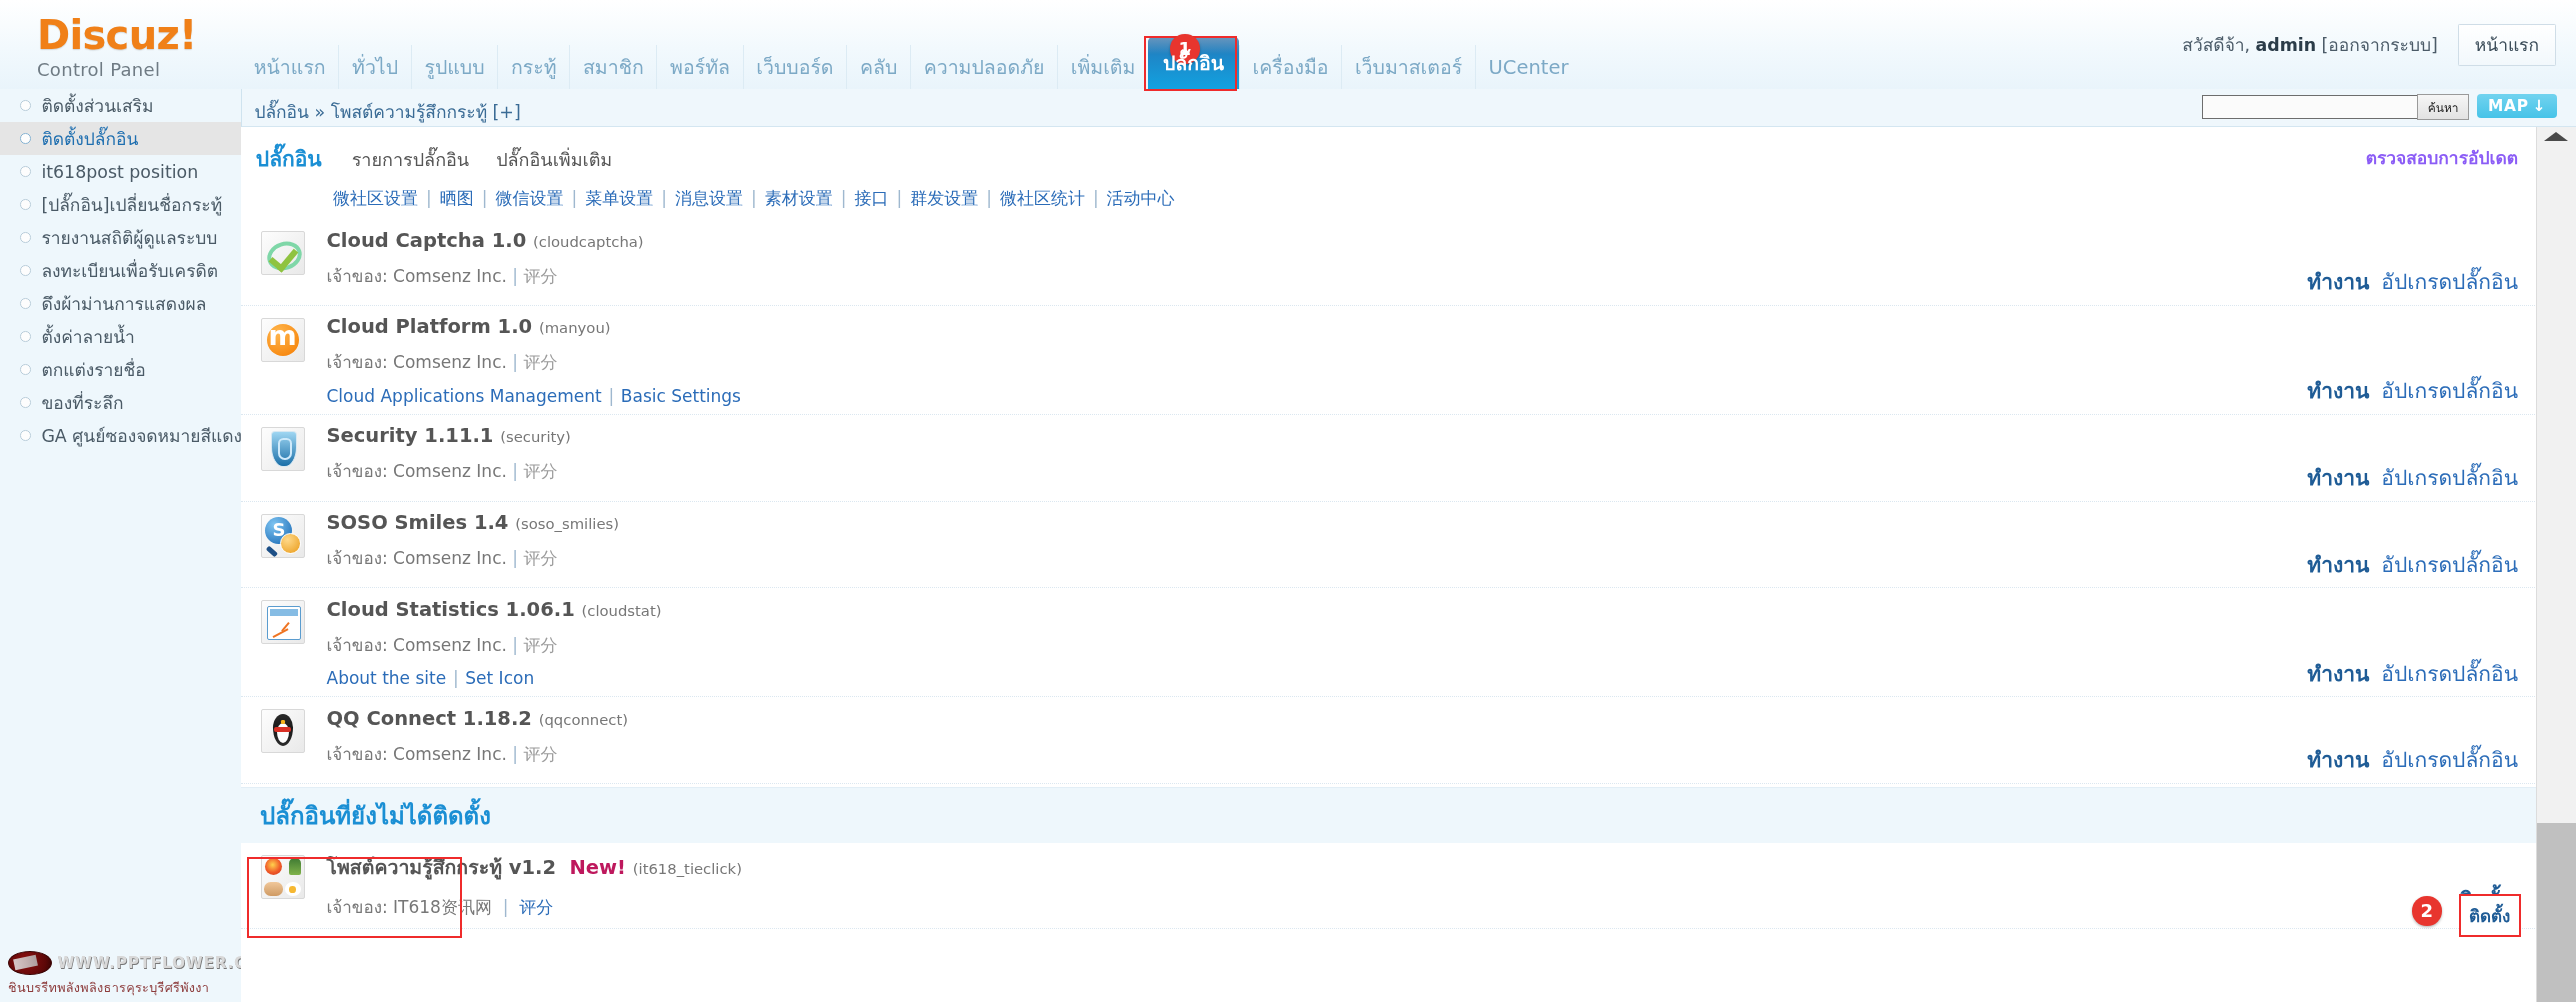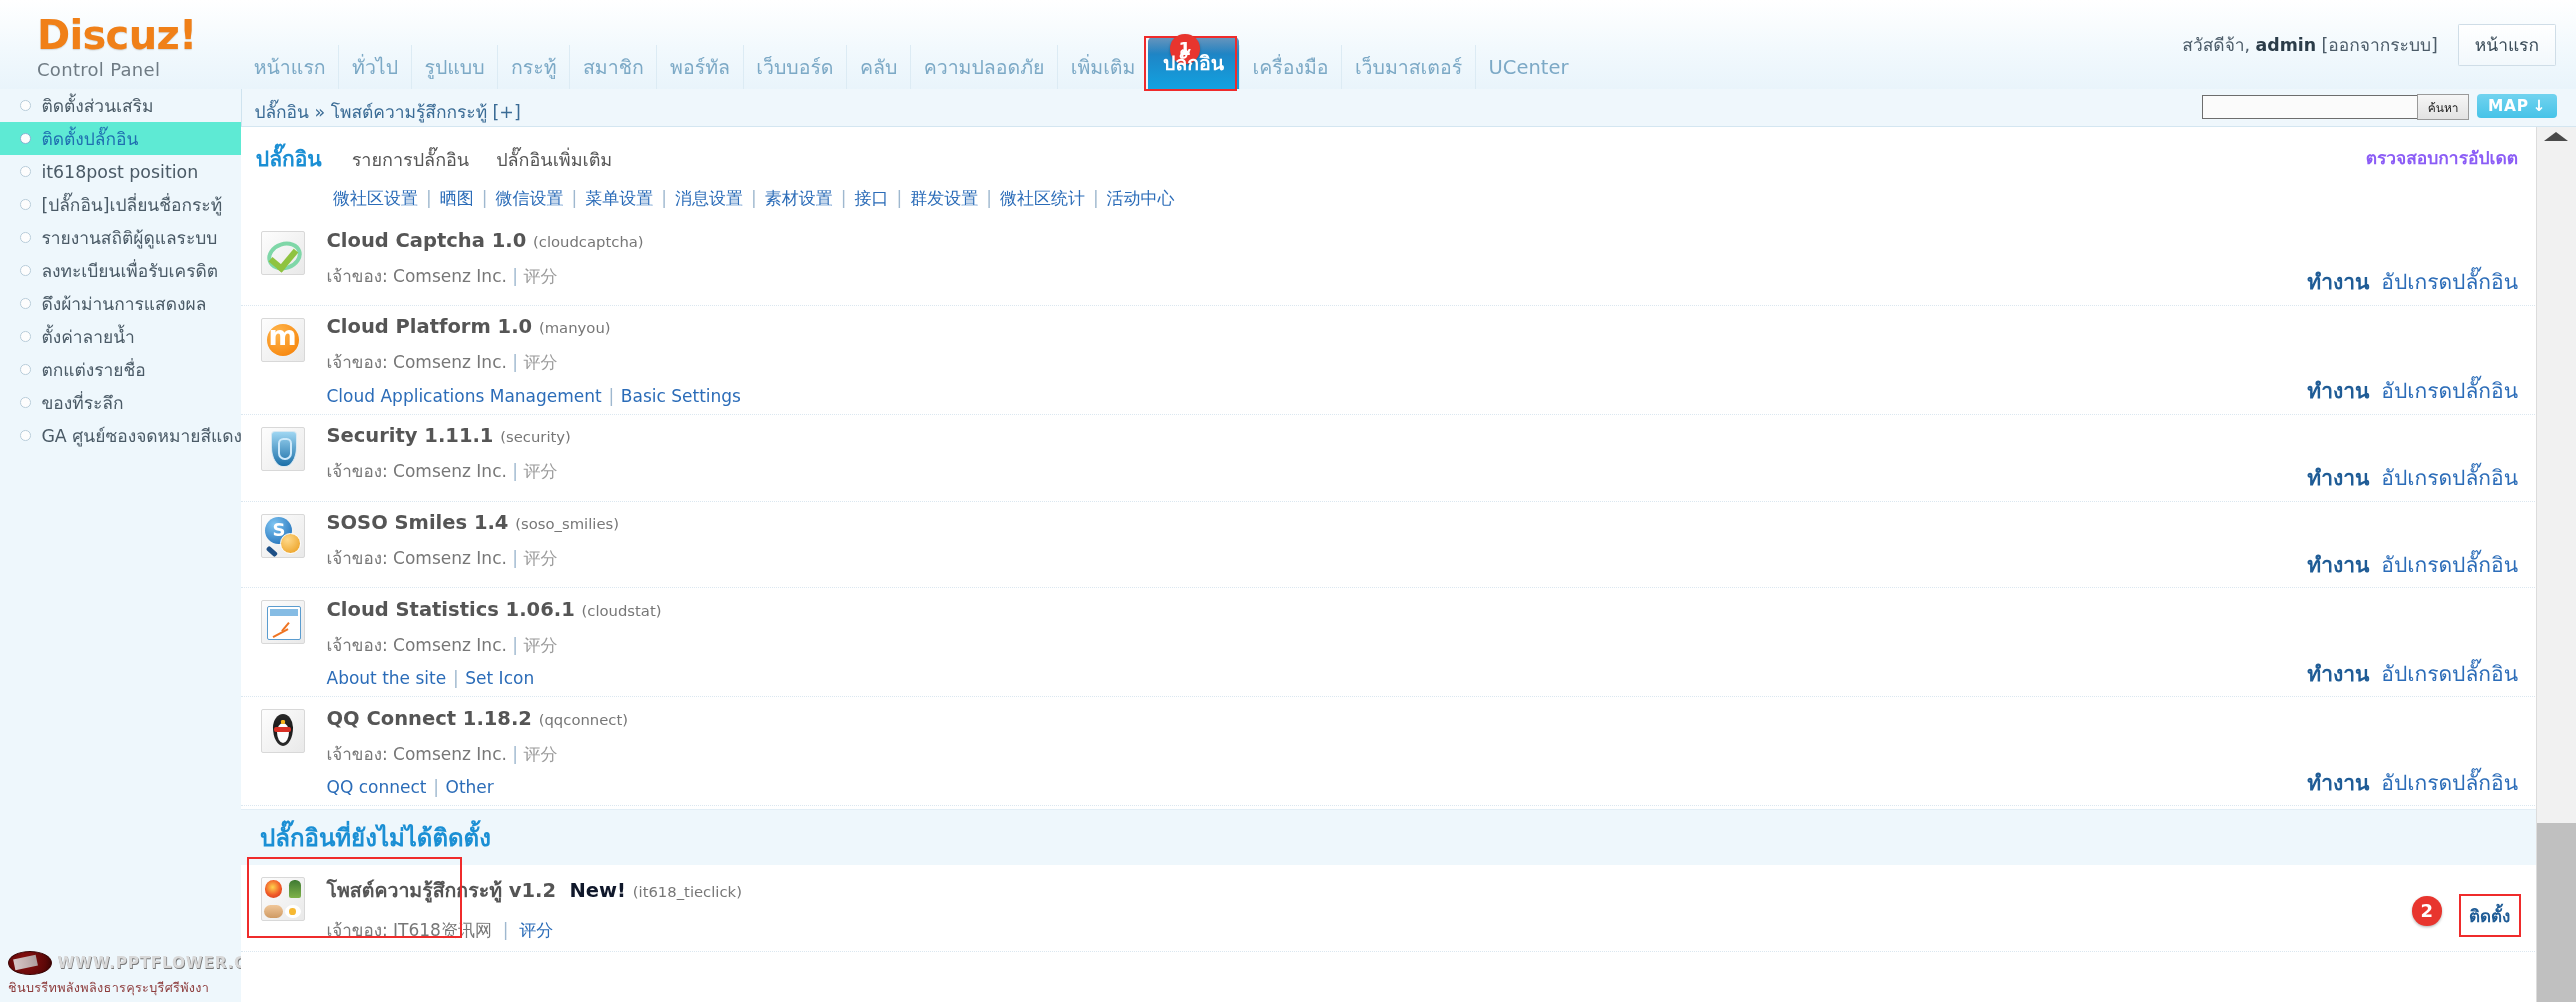--- a/index.html
+++ b/index.html
@@ -63,21 +63,21 @@
     color:#222;font-size:12px;display:flex;align-items:center;cursor:pointer;font-family:Liberation Serif, serif;}
   .mapbtn{position:absolute;right:19px;top:5.4px;height:24px;padding:0 10.7px;border-radius:4px;
     background:linear-gradient(to bottom,#72d3ef,#46c3e8);color:#fff;font-weight:bold;font-size:15.4px;
     display:flex;align-items:center;gap:4px;cursor:pointer;letter-spacing:0.7px;}
 
   
   .sidebar{position:absolute;left:0;top:89px;width:241px;height:914px;
     background:#eef7fc;border-right:0.7px solid #cfe3ef;overflow:hidden;}
   .sb-item{display:flex;align-items:center;height:33px;padding-left:20px;
     color:#4a5a66;font-size:17.4px;white-space:nowrap;cursor:pointer;}
-  .sb-item.active{background:#5eead4;color:#1f6fb0;}
+  .sb-item.active{background:#e5e5e5;color:#1f6fb0;}
   .sb-bullet{width:10.7px;height:10.7px;border-radius:50%;border:1.3px solid #b9cdda;
     background:#fdfdfd;margin-right:10.7px;flex:0 0 auto;box-sizing:border-box;}
   .sb-item.active .sb-bullet{border-color:#86b3d2;}
 
   .watermark{position:absolute;left:8px;bottom:5.4px;width:215px;}
   .wm-row{display:flex;align-items:center;}
   .wm-oval{width:42px;height:22px;border-radius:50%;
     background:radial-gradient(circle at 40% 40%,#8d1111 0%,#5c0707 70%,#2f0303 100%);
     border:0.7px solid #3a0505;position:relative;overflow:hidden;flex:0 0 auto;}
   .wm-oval::after{content:"";position:absolute;left:5.4px;top:4.7px;width:23px;height:10.7px;
@@ -101,21 +101,21 @@
 
   .plugin-list{position:relative;margin-top:9.4px;}
   .prow{position:relative;display:flex;padding:6.7px 0 8px 0;
     border-bottom:1.3px dotted #dbe7f0;min-height:71px;justify-content:center;}
   .picon{width:42px;height:42px;margin-left:20px;margin-top:5.4px;flex:0 0 auto;
     border:0.7px solid #d8d8d8;background:linear-gradient(135deg,#fdfdfd,#e9e9e9);
     border-radius:2px;position:relative;overflow:hidden;}
   .pbody{margin-left:21.5px;flex:1;min-width:0;}
   .pname{font-size:19.5px;font-weight:bold;color:#555;margin-top:2.7px;}
   .pid{font-size:14.8px;font-weight:normal;color:#777;}
-  .pnew{color:#0f172a;font-weight:bold;margin-left:6.7px;}
+  .pnew{color:#be185d;font-weight:bold;margin-left:6.7px;}
   .powner{font-size:17px;color:#777;margin-top:10px;}
   .powner .rate{color:#9b9b9b;}
   .plinks{font-size:17px;color:#2b6cb8;margin-top:10.7px;}
   .plinks a{color:#2b6cb8;text-decoration:none;cursor:pointer;}
   .plinks .sep{color:#9fb8cf;margin:0 6.7px;}
   .pactions{position:absolute;right:19px;bottom:6.7px;display:flex;gap:12px;
     font-size:21px;white-space:nowrap;}
   .act-run{color:#1f5c96;font-weight:bold;cursor:pointer;}
   .act-up{color:#2b6cb8;cursor:pointer;}
 
@@ -400,21 +400,20 @@
           <div class="picon">
             <div class="ico-peng">
               <div class="belly"></div>
               <div class="beak"></div>
               <div class="scarf"></div>
             </div>
           </div>
           <div class="pbody">
             <div class="pname"><span>QQ Connect 1.18.2</span> <span class="pid">(qqconnect)</span></div>
             <div class="powner"><span>เจ้าของ:</span> <span>Comsenz Inc.</span><span class="sep" style="color:#9fb8cf;margin:0 5.4px;">|</span><span class="rate">评分</span></div>
-            <div class="plinks"><a>QQ connect</a><span class="sep">|</span><a>Other</a></div>
           </div>
           <div class="pactions">
             <span class="act-run">ทำงาน</span>
             <span class="act-up">อัปเกรดปลั๊กอิน</span>
           </div>
         </div>
       </div>
 
     <div class="section-head">ปลั๊กอินที่ยังไม่ได้ติดตั้ง</div>
 

